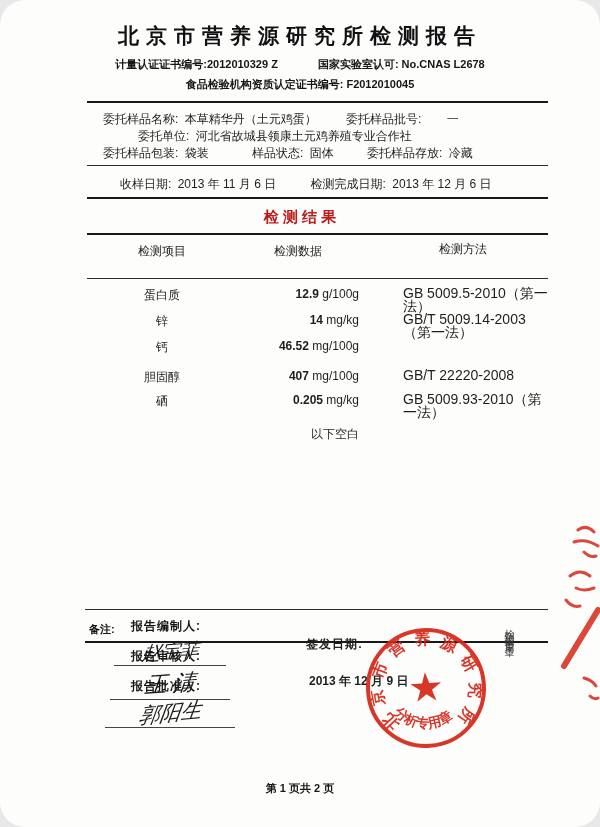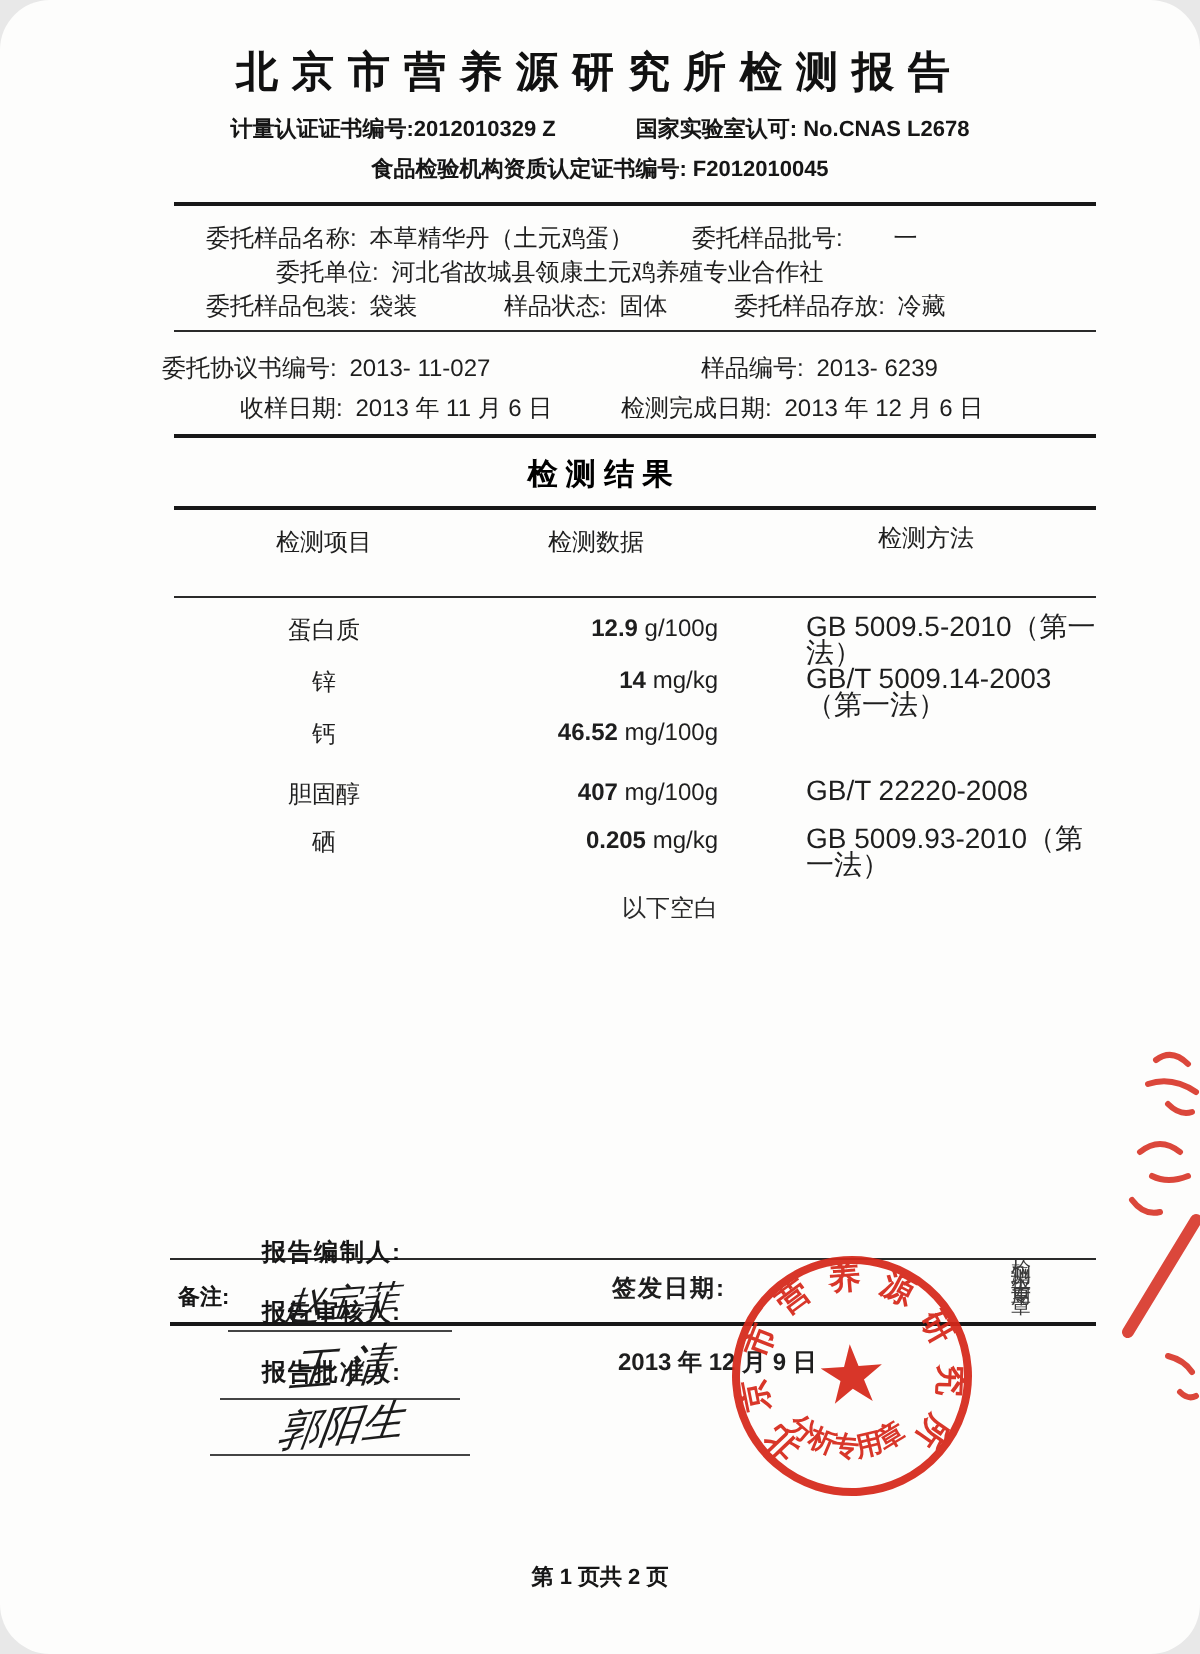--- a/index.html
+++ b/index.html
@@ -21,21 +21,21 @@
   .rule.thick{border-top:2.5px solid #181818;}
   .rule.med{border-top:2px solid #181818;}
   .rule.thin{border-top:1.2px solid #2a2a2a;}
   
   .info{margin-left:87px;width:461px;font-size:12px;}
   .info .row{line-height:17px;white-space:nowrap;}
   .lbl{font-weight:normal;}
   .val{margin-left:3px;}
   
   .results-title{text-align:center;font-size:15px;font-weight:bold;letter-spacing:0;
-    margin-top:9px;color:#000000;}
+    margin-top:9px;color:#b91c1c;}
   .tbl{margin-left:87px;width:461px;font-size:12px;}
   .tbl .trow{display:flex;align-items:flex-start;}
   .c1{width:150px;text-align:center;flex:none;}
   .c2{width:122px;text-align:right;flex:none;}
   .c3{width:145px;margin-left:44px;text-align:left;font-size:14px;line-height:13px;flex:none;}
   .thead{height:27px;align-items:center;}
   .thead .c2{text-align:center;}
   .thead .c3{font-size:12px;text-align:left;padding-left:36px;}
   .num{font-weight:bold;}
   .end-note{margin-left:87px;width:272px;text-align:right;font-size:12px;margin-top:7px;color:#2a2a2a;}
@@ -91,26 +91,20 @@
       <span class="lbl" style="margin-left:40px">样品状态:</span>
       <span class="val">固体</span>
       <span class="lbl" style="margin-left:30px">委托样品存放:</span>
       <span class="val">冷藏</span>
     </div>
   </div>
 
   <hr class="rule thin" style="margin-top:3px">
 
   <div class="info" style="margin-left:81px;width:467px">
-    <div class="row" style="line-height:20px">
-      <span class="lbl">委托协议书编号:</span>
-      <span class="val">2013- 11-027</span>
-      <span class="lbl" style="margin-left:102px">样品编号:</span>
-      <span class="val">2013- 6239</span>
-    </div>
     <div class="row" style="line-height:20px;padding-left:39px">
       <span class="lbl">收样日期:</span>
       <span class="val">2013 年 11 月 6 日</span>
       <span class="lbl" style="margin-left:31px">检测完成日期:</span>
       <span class="val">2013 年 12 月 6 日</span>
     </div>
   </div>
 
   <hr class="rule thick" style="margin-top:3px">
 

